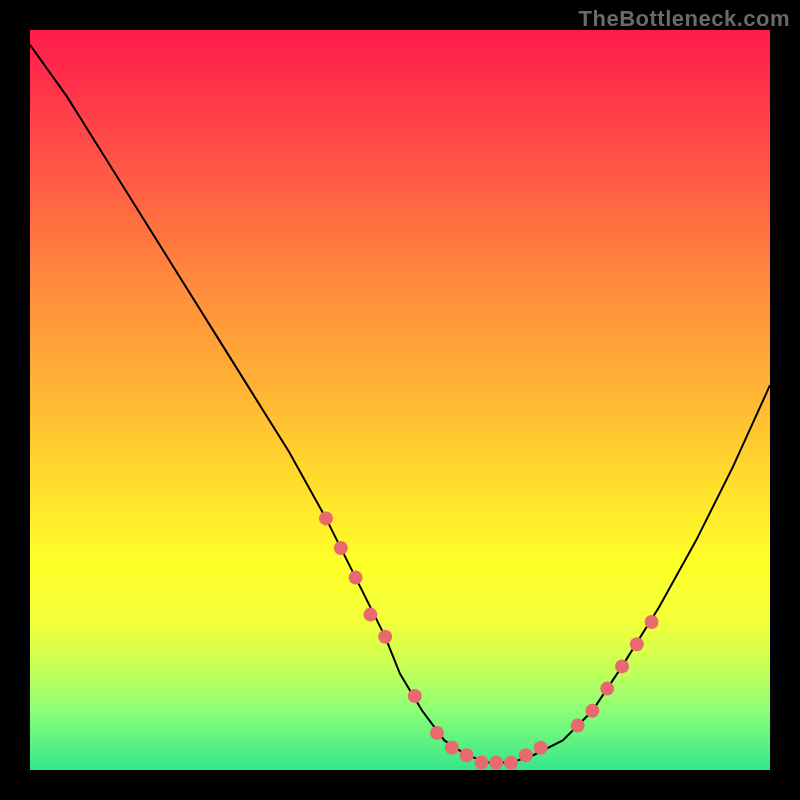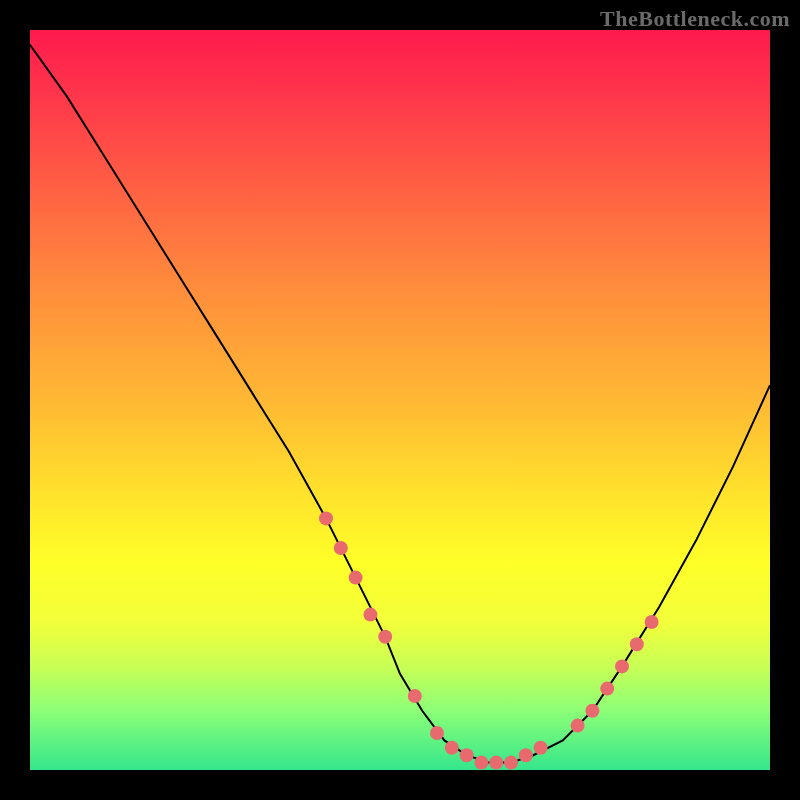--- a/index.html
+++ b/index.html
@@ -35,21 +35,21 @@
       #f2ff3a 80%,
       #c8ff55 86%,
       #8cff77 92%,
       #34e68c 100%
     );
   }
   .watermark {
     position: absolute;
     top: 6px;
     right: 10px;
-    font-family: Liberation Serif, serif;
+    font-family: Liberation Sans, sans-serif;
     font-size: 22px;
     font-weight: 600;
     color: #6a6a6a;
     letter-spacing: 0.5px;
   }
   svg.curve {
     position: absolute;
     left: 0;
     top: 0;
     width: 740px;

